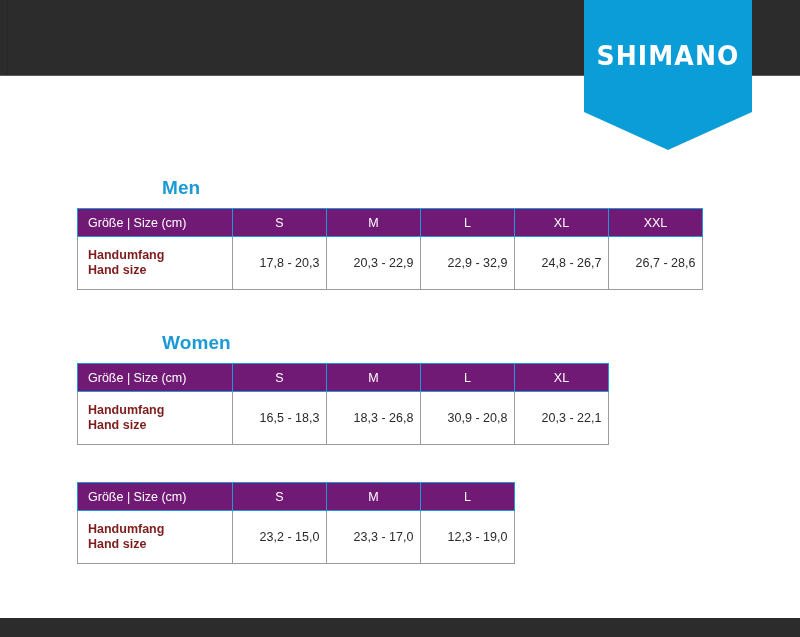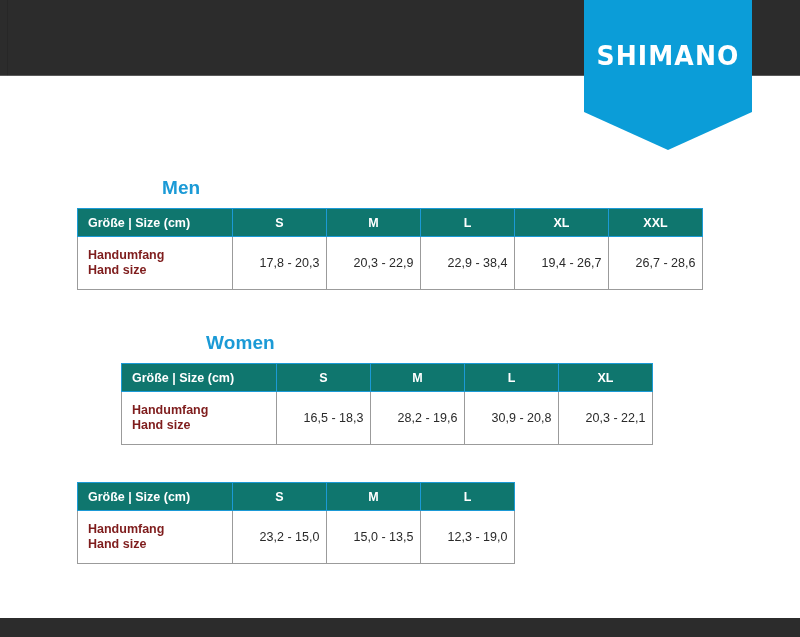--- a/index.html
+++ b/index.html
@@ -88,21 +88,21 @@
     width: 800px;
     height: 422px;
     background: #ffffff;
   }
 
   .section {
     position: absolute;
     left: 77px;
   }
   .section-men      { top: 101px; }
-  .section-women    { top: 256px; margin-left: 44px; }
+  .section-women    { top: 256px; }
   .section-children { top: 406px; }
 
   .section-title {
     margin: 0 0 9px 85px;
     color: #1b9ad6;
     font-size: 19px;
     font-weight: bold;
     line-height: 22px;
     letter-spacing: 0.1px;
   }
@@ -113,25 +113,25 @@
     border: 1px solid #9b9b9b;
     background: #ffffff;
   }
   table.size-table th,
   table.size-table td {
     border: 1px solid #9b9b9b;
     padding: 0;
     margin: 0;
   }
   table.size-table thead th {
-    background: #0f766e;
+    background: #701a75;
     color: #ffffff;
     height: 27px;
     font-size: 12.5px;
-    font-weight: bold;
+    font-weight: normal;
     border-color: #1b9ad6;
     border-bottom: 1px solid #1b9ad6;
   }
   table.size-table thead th.label-col {
     text-align: left;
     padding-left: 10px;
   }
   table.size-table thead th.size-col {
     text-align: center;
   }
@@ -212,22 +212,22 @@
         </tr>
       </thead>
       <tbody>
         <tr>
           <td class="label-col">
             <span class="label-line">Handumfang</span>
             <span class="label-line">Hand size</span>
           </td>
           <td class="value-col">17,8 - 20,3</td>
           <td class="value-col">20,3 - 22,9</td>
-          <td class="value-col">22,9 - 38,4</td>
-          <td class="value-col">19,4 - 26,7</td>
+          <td class="value-col">22,9 - 32,9</td>
+          <td class="value-col">24,8 - 26,7</td>
           <td class="value-col">26,7 - 28,6</td>
         </tr>
       </tbody>
     </table>
   </div>
 
   <div class="section section-women">
     <div class="section-title">Women</div>
     <table class="size-table">
       <colgroup>
@@ -246,21 +246,21 @@
           <th class="size-col">XL</th>
         </tr>
       </thead>
       <tbody>
         <tr>
           <td class="label-col">
             <span class="label-line">Handumfang</span>
             <span class="label-line">Hand size</span>
           </td>
           <td class="value-col">16,5 - 18,3</td>
-          <td class="value-col">28,2 - 19,6</td>
+          <td class="value-col">18,3 - 26,8</td>
           <td class="value-col">30,9 - 20,8</td>
           <td class="value-col">20,3 - 22,1</td>
         </tr>
       </tbody>
     </table>
   </div>
 
   <div class="section section-children">
     <table class="size-table">
       <colgroup>
@@ -277,21 +277,21 @@
           <th class="size-col">L</th>
         </tr>
       </thead>
       <tbody>
         <tr>
           <td class="label-col">
             <span class="label-line">Handumfang</span>
             <span class="label-line">Hand size</span>
           </td>
           <td class="value-col">23,2 - 15,0</td>
-          <td class="value-col">15,0 - 13,5</td>
+          <td class="value-col">23,3 - 17,0</td>
           <td class="value-col">12,3 - 19,0</td>
         </tr>
       </tbody>
     </table>
   </div>
 
 </div>
 
 <div class="footer-hairline"></div>
 <div class="footer-band"></div>

